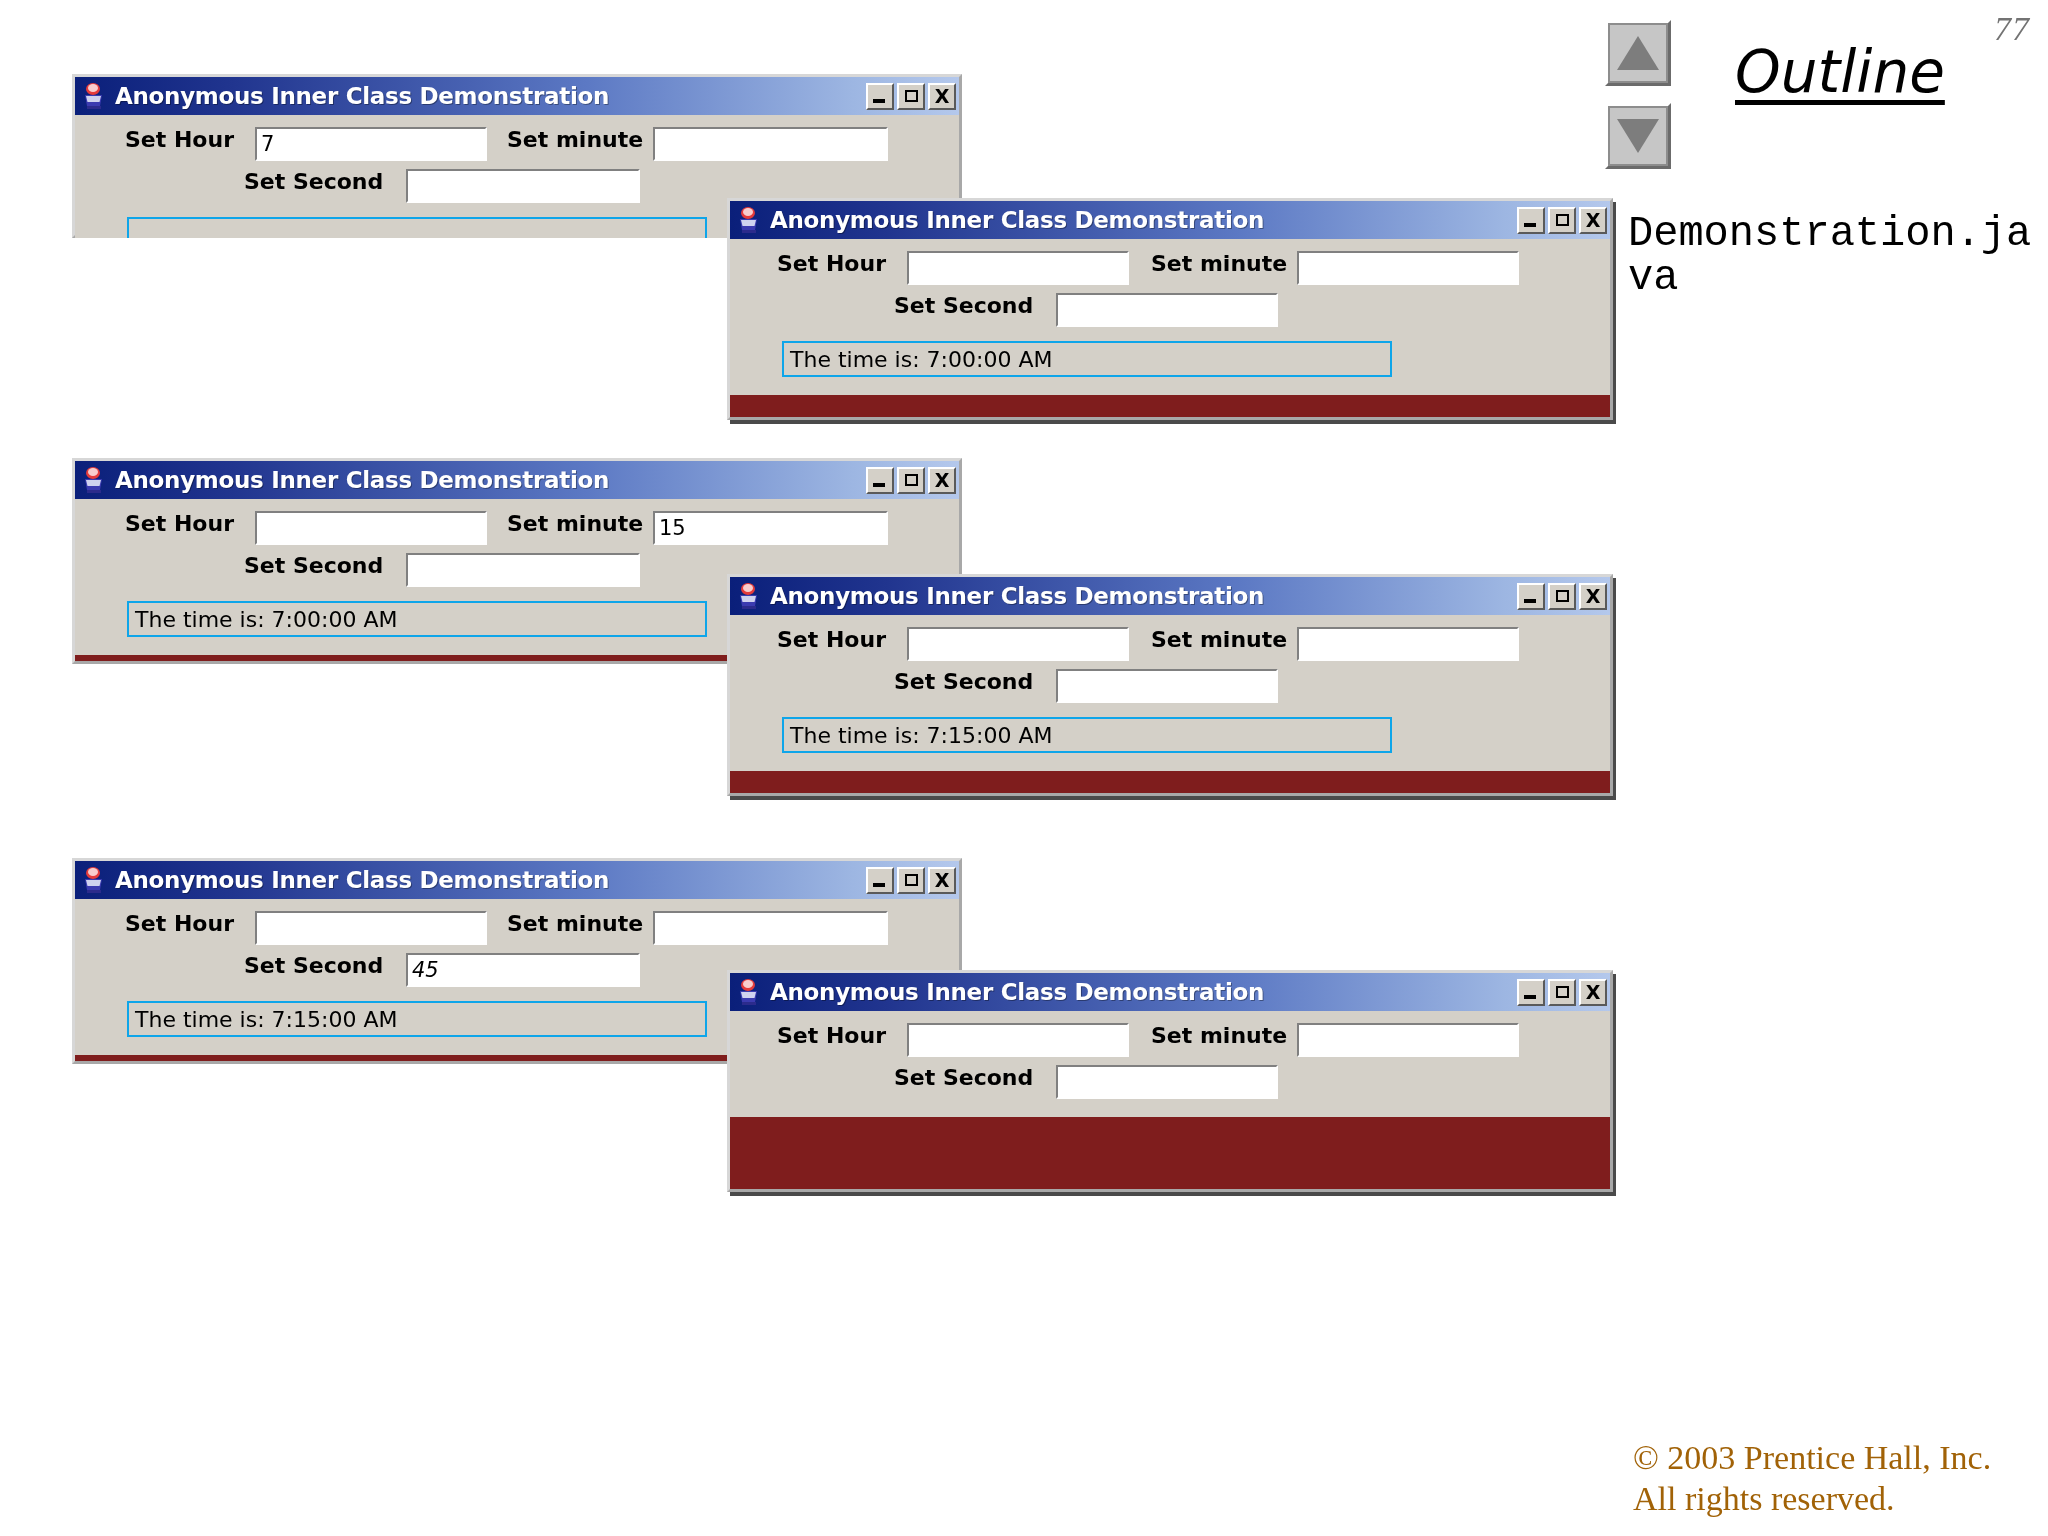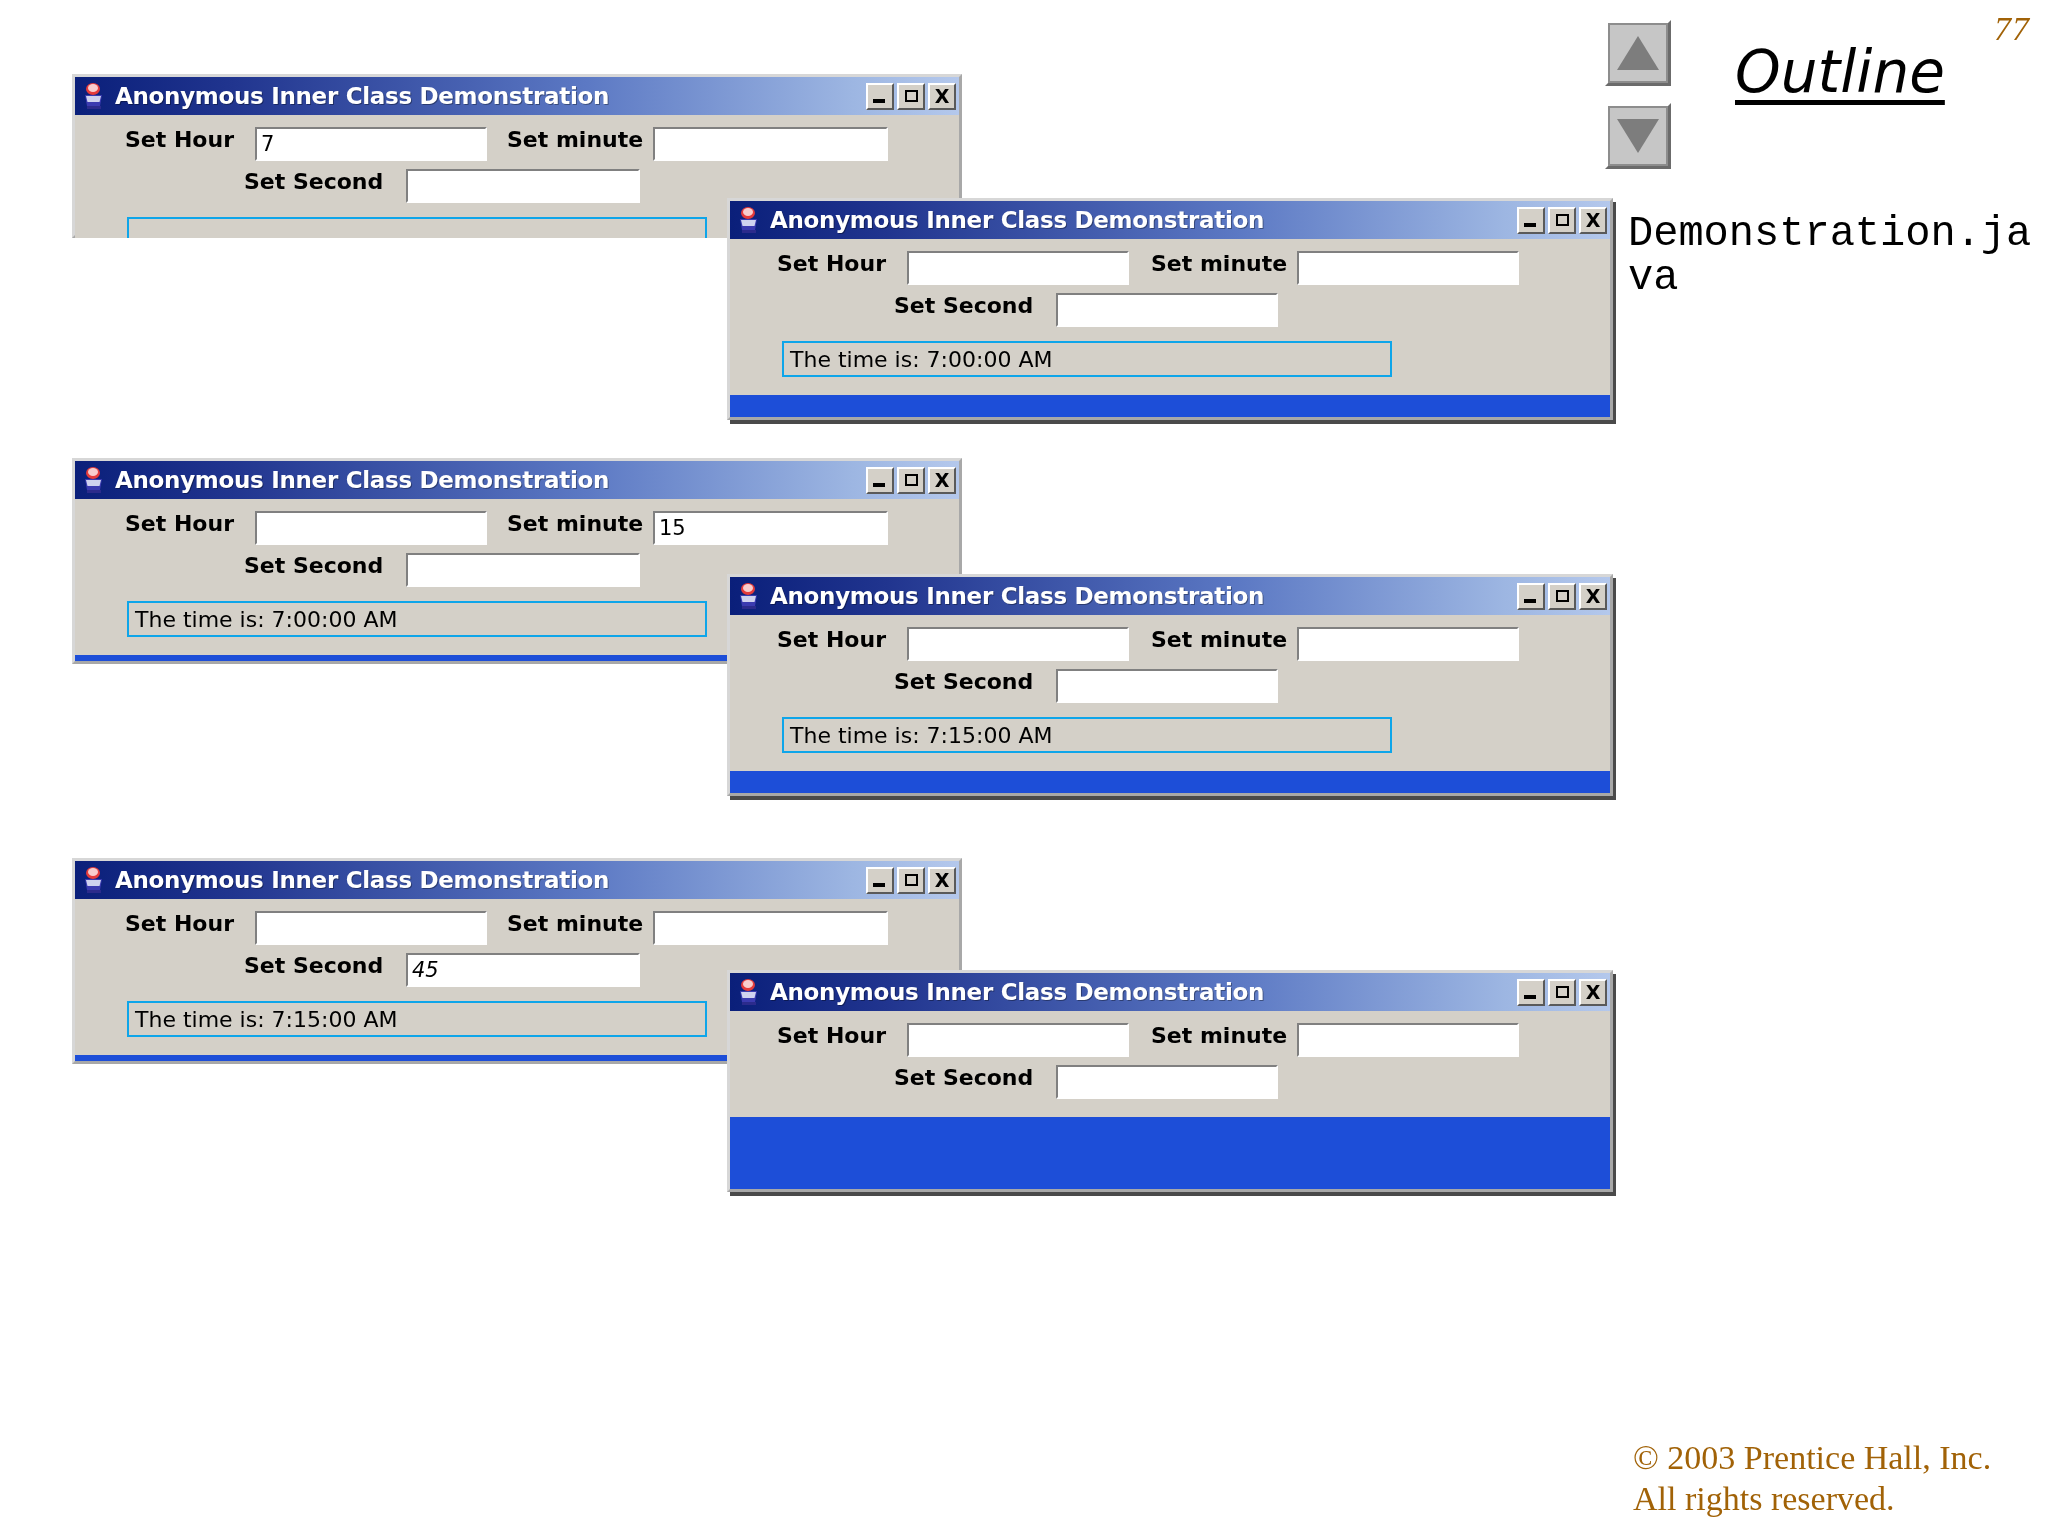--- a/index.html
+++ b/index.html
@@ -48,21 +48,21 @@
   #nav-up   { left: 1605px; top: 20px; }
   #nav-down { left: 1605px; top: 103px; }
 
   #page-number {
     position: absolute;
     right: 18px;
     top: 10px;
     font-family: "Liberation Serif", serif;
     font-style: italic;
     font-size: 34px;
-    color: #a16207;
+    color: #737373;
     letter-spacing: 1px;
   }
 
   #outline-title {
     position: absolute;
     left: 1735px;
     top: 38px;
     font-family: "DejaVu Sans", sans-serif;
     font-style: italic;
     font-size: 58px;
@@ -91,21 +91,21 @@
     font-family: "Liberation Serif", serif;
     font-size: 34px;
     line-height: 1.22;
     color: #a16207;
     white-space: pre-line;
   }
 
   
   .jwindow {
     position: absolute;
-    background: #1d4ed8;
+    background: #7f1d1d;
     border: 3px solid #d7d7d7;
     border-right-color: #a8a8a8;
     border-bottom-color: #a8a8a8;
     box-sizing: border-box;
     box-shadow: 3px 4px 0 #4a4a4a;
   }
   .jwindow.clipped {
     box-shadow: none;
   }
   

